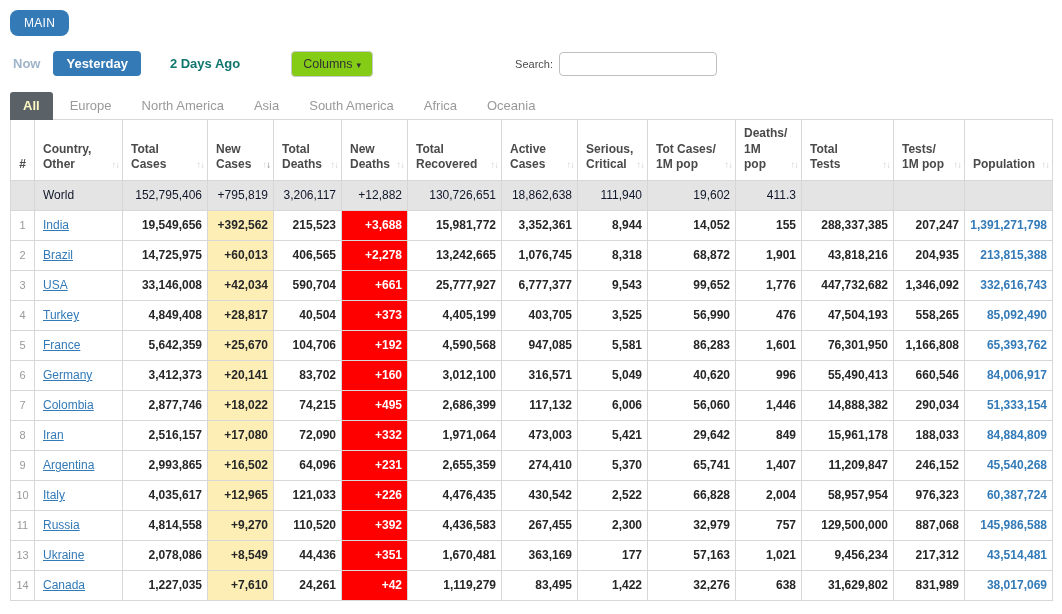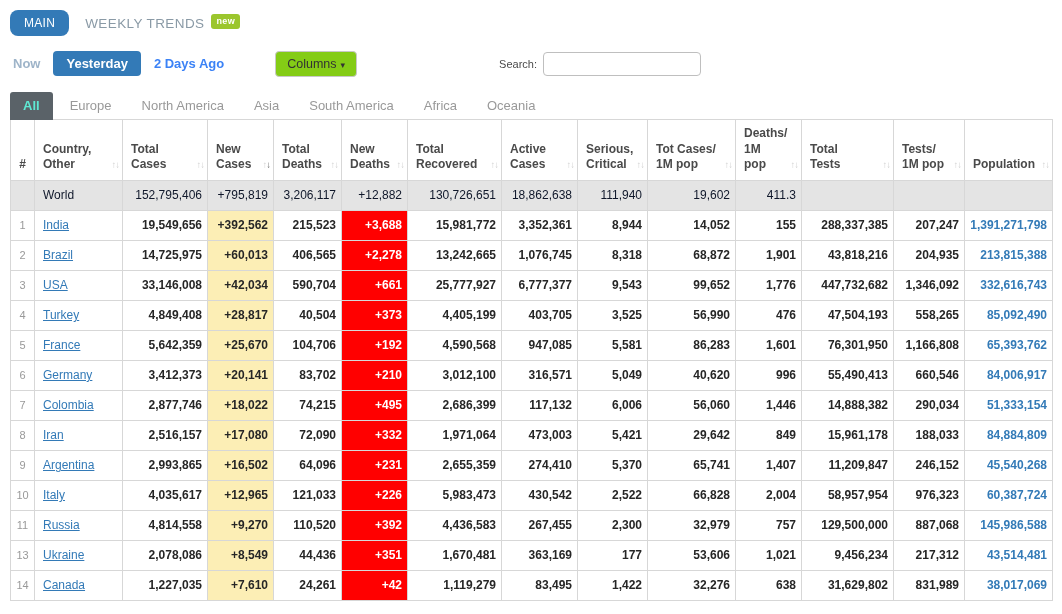--- a/index.html
+++ b/index.html
@@ -18,36 +18,36 @@
   .weekly-trends { color:#8a9aa6; font-size:13.5px; margin-left:16px; padding-top:6px; letter-spacing:.4px; cursor:pointer; }
   .badge-new {
     background:var(--badge-green); color:#fff; font-size:9px; font-weight:bold;
     padding:2px 5px 3px; border-radius:3px; margin-left:7px; display:inline-block; transform:translateY(-4px);
   }
   
   .controls { display:flex; align-items:center; padding:15px 10px 0 0; height:40px; }
   .time-filter { display:flex; align-items:center; font-size:13px; }
   .tf-item { padding:5px 13px; border-radius:4px; color:#9eb4c9; font-weight:bold; cursor:pointer; white-space:nowrap; }
   .tf-item.active { background:var(--accent); color:#fff; }
-  .tf-item:last-child { color:#3b82f6; }
+  .tf-item:last-child { color:#0f766e;margin-left:16px; }
   .columns-btn {
     margin-left:38px; background:#84cc16; border:1px solid #c8c8c8; border-radius:4px;
     font-size:12.5px; color:#333; padding:5px 11px; cursor:pointer; white-space:nowrap;
   }
   .columns-btn .caret { font-size:9px; color:#333; margin-left:4px; }
   .search-wrap { margin-left:142px; display:flex; align-items:center; }
   .search-label { font-size:11px; color:#4a4a4a; margin-right:6px; }
   .search-input {
     width:158px; height:24px; border:1px solid #bfbfbf; border-radius:4px; padding:2px 8px;
     font-size:12px; outline:none;
   }
   
   .region-tabs { margin-top:16px; padding-left:10px; font-size:13px; height:27px; }
   .rtab { display:inline-block; padding:6px 13px 7px; color:#999; cursor:pointer; margin-right:4px; border-radius:3px 3px 0 0; }
-  .rtab.active { background:#5a6268; color:#5eead4; font-weight:bold; }
+  .rtab.active { background:#5a6268; color:#fef9c3; font-weight:bold; }
   
   table { border-collapse:collapse; table-layout:fixed; width:1042px; margin:0 10px; }
   th, td { border:1px solid #d7d7d7; }
   thead th {
     vertical-align:bottom; text-align:left; font-weight:bold; color:#4a4a4a;
     padding:6px 16px 7px 8px; position:relative; font-size:12px; line-height:1.3;
     background:#fff; height:46px;margin-top:30px;
   }
   thead th.rank { text-align:center; padding:6px 4px 7px; }
   .sort { position:absolute; right:3px; bottom:8px; font-size:9.5px; letter-spacing:-1px; }
@@ -64,21 +64,20 @@
   td.new_deaths { background:var(--hl-red); color:#fff; }
   td.population { color:var(--accent); }
   tr.world td { background:#e4e4e4; font-weight:normal; color:#0f172a; }
   tr.world td.country { font-weight:normal; }
 </style>
 </head>
 <body>
 
 <div class="topbar">
   <button class="btn-main">MAIN</button>
-  <span class="weekly-trends"><span>WEEKLY TRENDS</span><span class="badge-new">new</span></span>
 </div>
 
 <div class="controls">
   <div class="time-filter" id="time-filter">
       <span class="tf-item">Now</span>
       <span class="tf-item active">Yesterday</span>
       <span class="tf-item">2 Days Ago</span>
     </div>
   <button class="columns-btn"><span>Columns</span><span class="caret">▾</span></button>
   <div class="search-wrap">
@@ -220,21 +219,21 @@
         <td class="total_tests">76,301,950</td>
         <td class="tests_per_1m">1,166,808</td>
         <td class="population">65,393,762</td>
       </tr>
       <tr class="">
         <td class="rank">6</td>
         <td class="country"><a>Germany</a></td>
         <td class="total_cases">3,412,373</td>
         <td class="new_cases">+20,141</td>
         <td class="total_deaths">83,702</td>
-        <td class="new_deaths">+210</td>
+        <td class="new_deaths">+160</td>
         <td class="total_recovered">3,012,100</td>
         <td class="active_cases">316,571</td>
         <td class="serious_critical">5,049</td>
         <td class="cases_per_1m">40,620</td>
         <td class="deaths_per_1m">996</td>
         <td class="total_tests">55,490,413</td>
         <td class="tests_per_1m">660,546</td>
         <td class="population">84,006,917</td>
       </tr>
       <tr class="">
@@ -285,21 +284,21 @@
         <td class="tests_per_1m">246,152</td>
         <td class="population">45,540,268</td>
       </tr>
       <tr class="">
         <td class="rank">10</td>
         <td class="country"><a>Italy</a></td>
         <td class="total_cases">4,035,617</td>
         <td class="new_cases">+12,965</td>
         <td class="total_deaths">121,033</td>
         <td class="new_deaths">+226</td>
-        <td class="total_recovered">5,983,473</td>
+        <td class="total_recovered">4,476,435</td>
         <td class="active_cases">430,542</td>
         <td class="serious_critical">2,522</td>
         <td class="cases_per_1m">66,828</td>
         <td class="deaths_per_1m">2,004</td>
         <td class="total_tests">58,957,954</td>
         <td class="tests_per_1m">976,323</td>
         <td class="population">60,387,724</td>
       </tr>
       <tr class="">
         <td class="rank">11</td>
@@ -320,21 +319,21 @@
       <tr class="">
         <td class="rank">13</td>
         <td class="country"><a>Ukraine</a></td>
         <td class="total_cases">2,078,086</td>
         <td class="new_cases">+8,549</td>
         <td class="total_deaths">44,436</td>
         <td class="new_deaths">+351</td>
         <td class="total_recovered">1,670,481</td>
         <td class="active_cases">363,169</td>
         <td class="serious_critical">177</td>
-        <td class="cases_per_1m">53,606</td>
+        <td class="cases_per_1m">57,163</td>
         <td class="deaths_per_1m">1,021</td>
         <td class="total_tests">9,456,234</td>
         <td class="tests_per_1m">217,312</td>
         <td class="population">43,514,481</td>
       </tr>
       <tr class="">
         <td class="rank">14</td>
         <td class="country"><a>Canada</a></td>
         <td class="total_cases">1,227,035</td>
         <td class="new_cases">+7,610</td>

